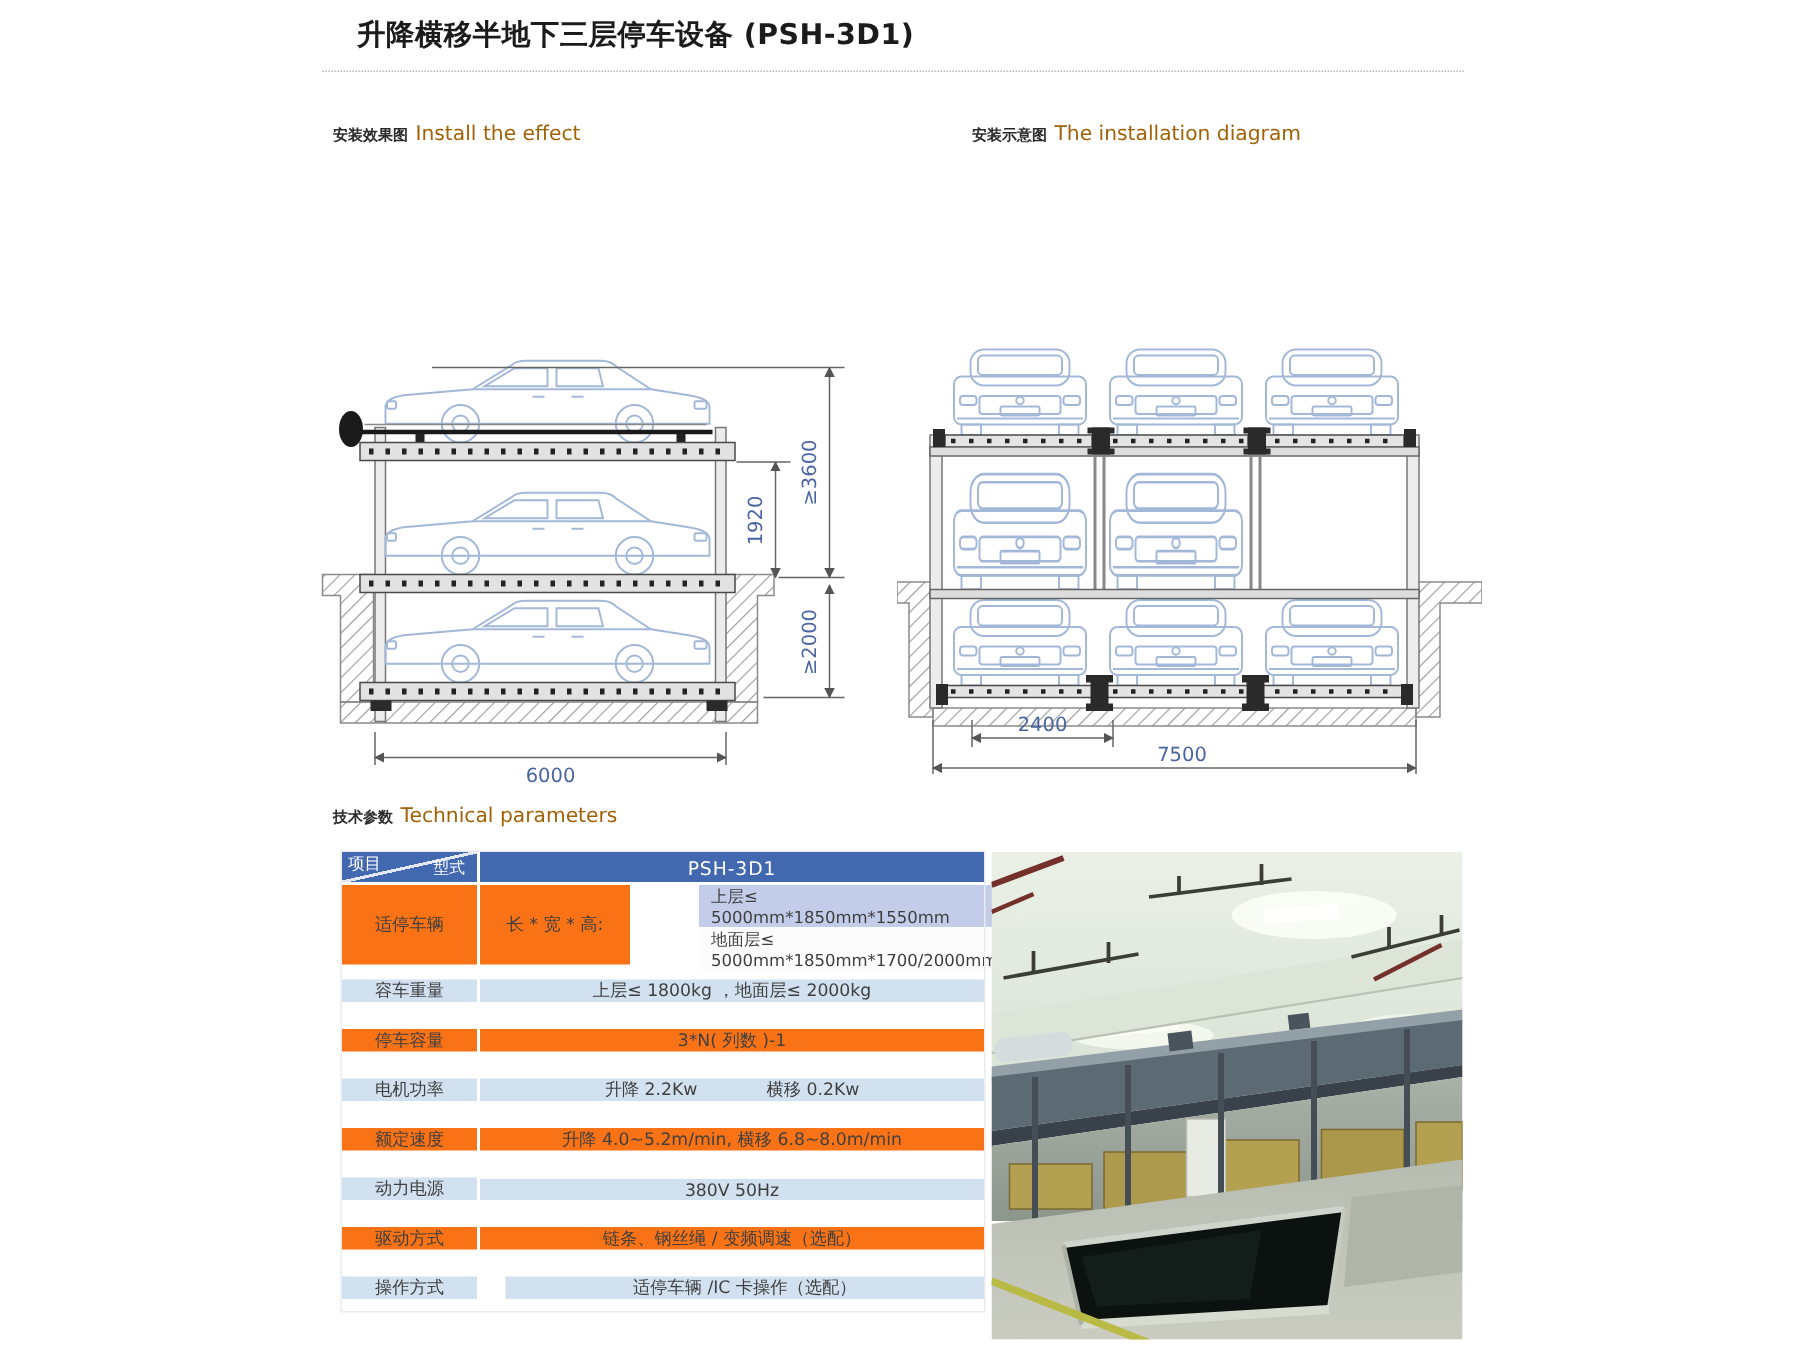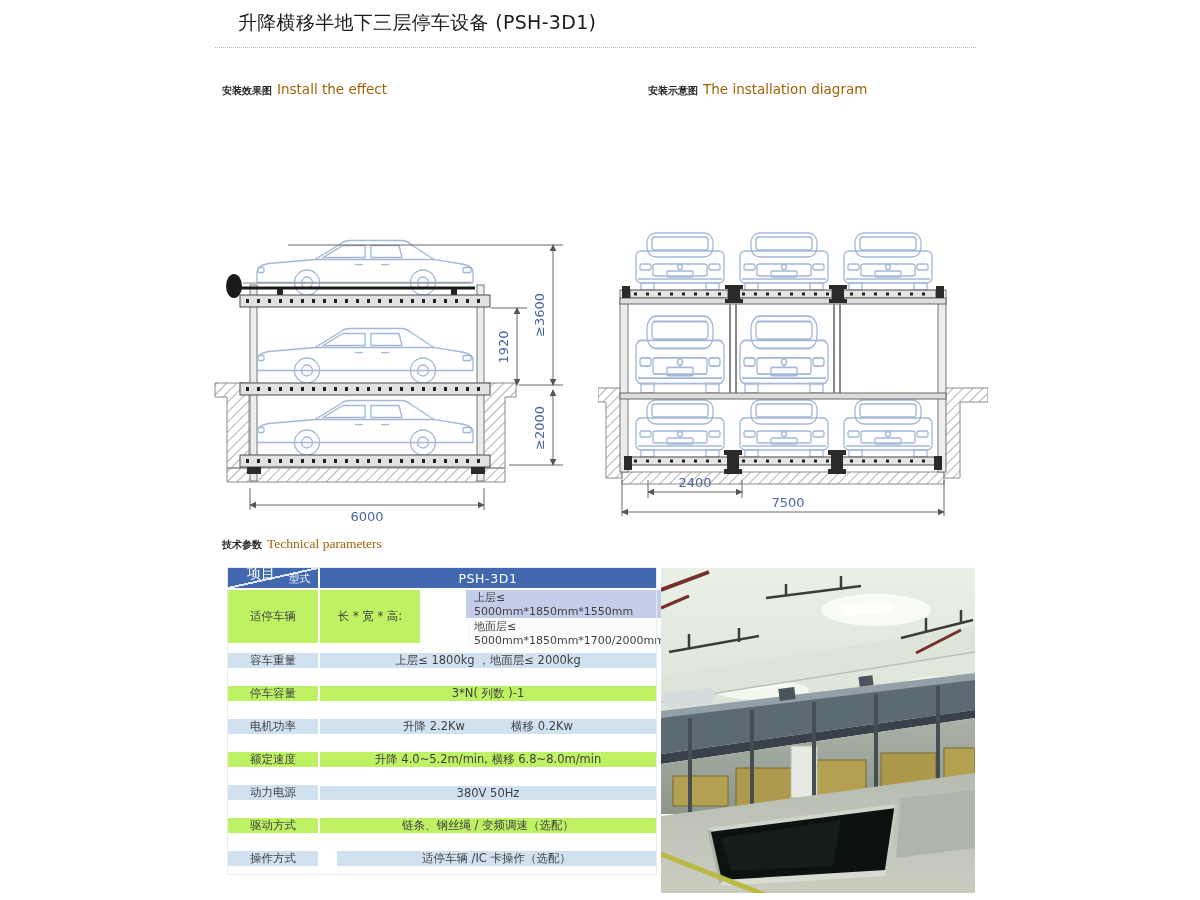--- a/index.html
+++ b/index.html
@@ -1,42 +1,42 @@
 <!DOCTYPE html>
 <html><head>
 <meta charset="utf-8">
 <style>
   html,body{margin:0;padding:0;background:#fff;}
   #page{position:relative;width:1200px;height:900px;background:#ffffff;overflow:hidden;
         font-family:"DejaVu Sans","Liberation Sans",sans-serif;}
-  .title{position:absolute;left:238px;top:10px;font-size:19px;font-weight:normal;color:#1b1b1b;
+  .title{position:absolute;left:238px;top:10px;font-size:19px;font-weight:bold;color:#1b1b1b;
          margin:0;letter-spacing:.3px;white-space:nowrap;}
   .dotline{position:absolute;left:215px;top:47px;width:761px;height:0;border-top:1px dotted #b8b8b8;}
   .sec{position:absolute;font-size:13.5px;color:#3c3c3c;white-space:nowrap;}
   .sec .zh{font-weight:bold;color:#2b2b2b;font-size:10px;}
   .sec .en{margin-left:5px;color:#a16207;}
   .drawL{position:absolute;left:213px;top:228px;}
   .drawR{position:absolute;left:598px;top:228px;}
   .dimtxt{fill:#4a66a2;font-size:13px;font-family:"DejaVu Sans","Liberation Sans",sans-serif;}
   
   .tbl{position:absolute;left:228px;top:568px;width:428px;outline:1px solid #e9ebef;}
   .trow{display:flex;gap:2px;margin-bottom:2px;}
   .trow:last-child{margin-bottom:0;gap:19px;}
   .cell{display:flex;align-items:center;justify-content:center;font-size:11.5px;color:#3f3f3f;}
   .lab{width:90px;flex:none;}
   .val{flex:1;}
   .bgb{background:#d2e1f0;}
-  .bgw{background:#bef264;}
+  .bgw{background:#f97316;}
   .hdr{height:20px;}
   .diag{width:90px;flex:none;position:relative;background-color:#4268b0;
         background-image:linear-gradient(to bottom right,rgba(0,0,0,0) calc(50% - 1px),
           rgba(255,255,255,.85) calc(50% - 1px),rgba(255,255,255,.85) calc(50% + 1px),
           rgba(0,0,0,0) calc(50% + 1px));}
   .diag .t1{position:absolute;top:4px;right:8px;font-size:10.5px;color:#fff;}
-  .diag .t2{position:absolute;bottom:5px;left:19px;font-size:14px;color:#fff;}
+  .diag .t2{position:absolute;bottom:5px;left:4px;font-size:11px;color:#fff;}
   .hval{flex:1;background:#4268b0;display:flex;align-items:center;justify-content:center;
         color:#fff;font-size:12.5px;letter-spacing:.6px;}
   .r1{height:53px;}
   .r1 .sub{width:100px;flex:none;font-size:11.5px;}
   .stack{flex:1;display:flex;flex-direction:column;gap:1px;margin-left:44px;}
   .stack .s{flex:1;display:flex;align-items:center;padding-left:8px;font-size:11px;color:#3f3f3f;}
   .s.hl{background:#c3cde9;}
   .s.wh{background:#fcfcfd;}
   .rr{height:31px;align-items:center;}
   .powgap{display:inline-block;width:46px;}
@@ -218,21 +218,21 @@
       <line x1="144" y1="252" x2="144" y2="270"></line>
       <line x1="50" y1="264" x2="144" y2="264" marker-start="url(#arrR)" marker-end="url(#arrR)"></line>
       <line x1="24" y1="252" x2="24" y2="288"></line>
       <line x1="346" y1="252" x2="346" y2="288"></line>
       <line x1="24" y1="284" x2="346" y2="284" marker-start="url(#arrR)" marker-end="url(#arrR)"></line>
     </g>
     <text class="dimtxt" x="97" y="259" text-anchor="middle">2400</text>
     <text class="dimtxt" x="190" y="279" text-anchor="middle">7500</text>
   </svg>
 
-  <div class="sec" style="left:222px;top:536px;font-family:Liberation Serif, serif;">
+  <div class="sec" style="left:222px;top:536px;">
     <span class="zh">技术参数</span><span class="en">Technical parameters</span>
   </div>
 
   <div class="tbl">
     <div class="trow hdr">
       <div class="diag">
         <span class="t1">型式</span>
         <span class="t2">项目</span>
       </div>
       <div class="hval">PSH-3D1</div>

